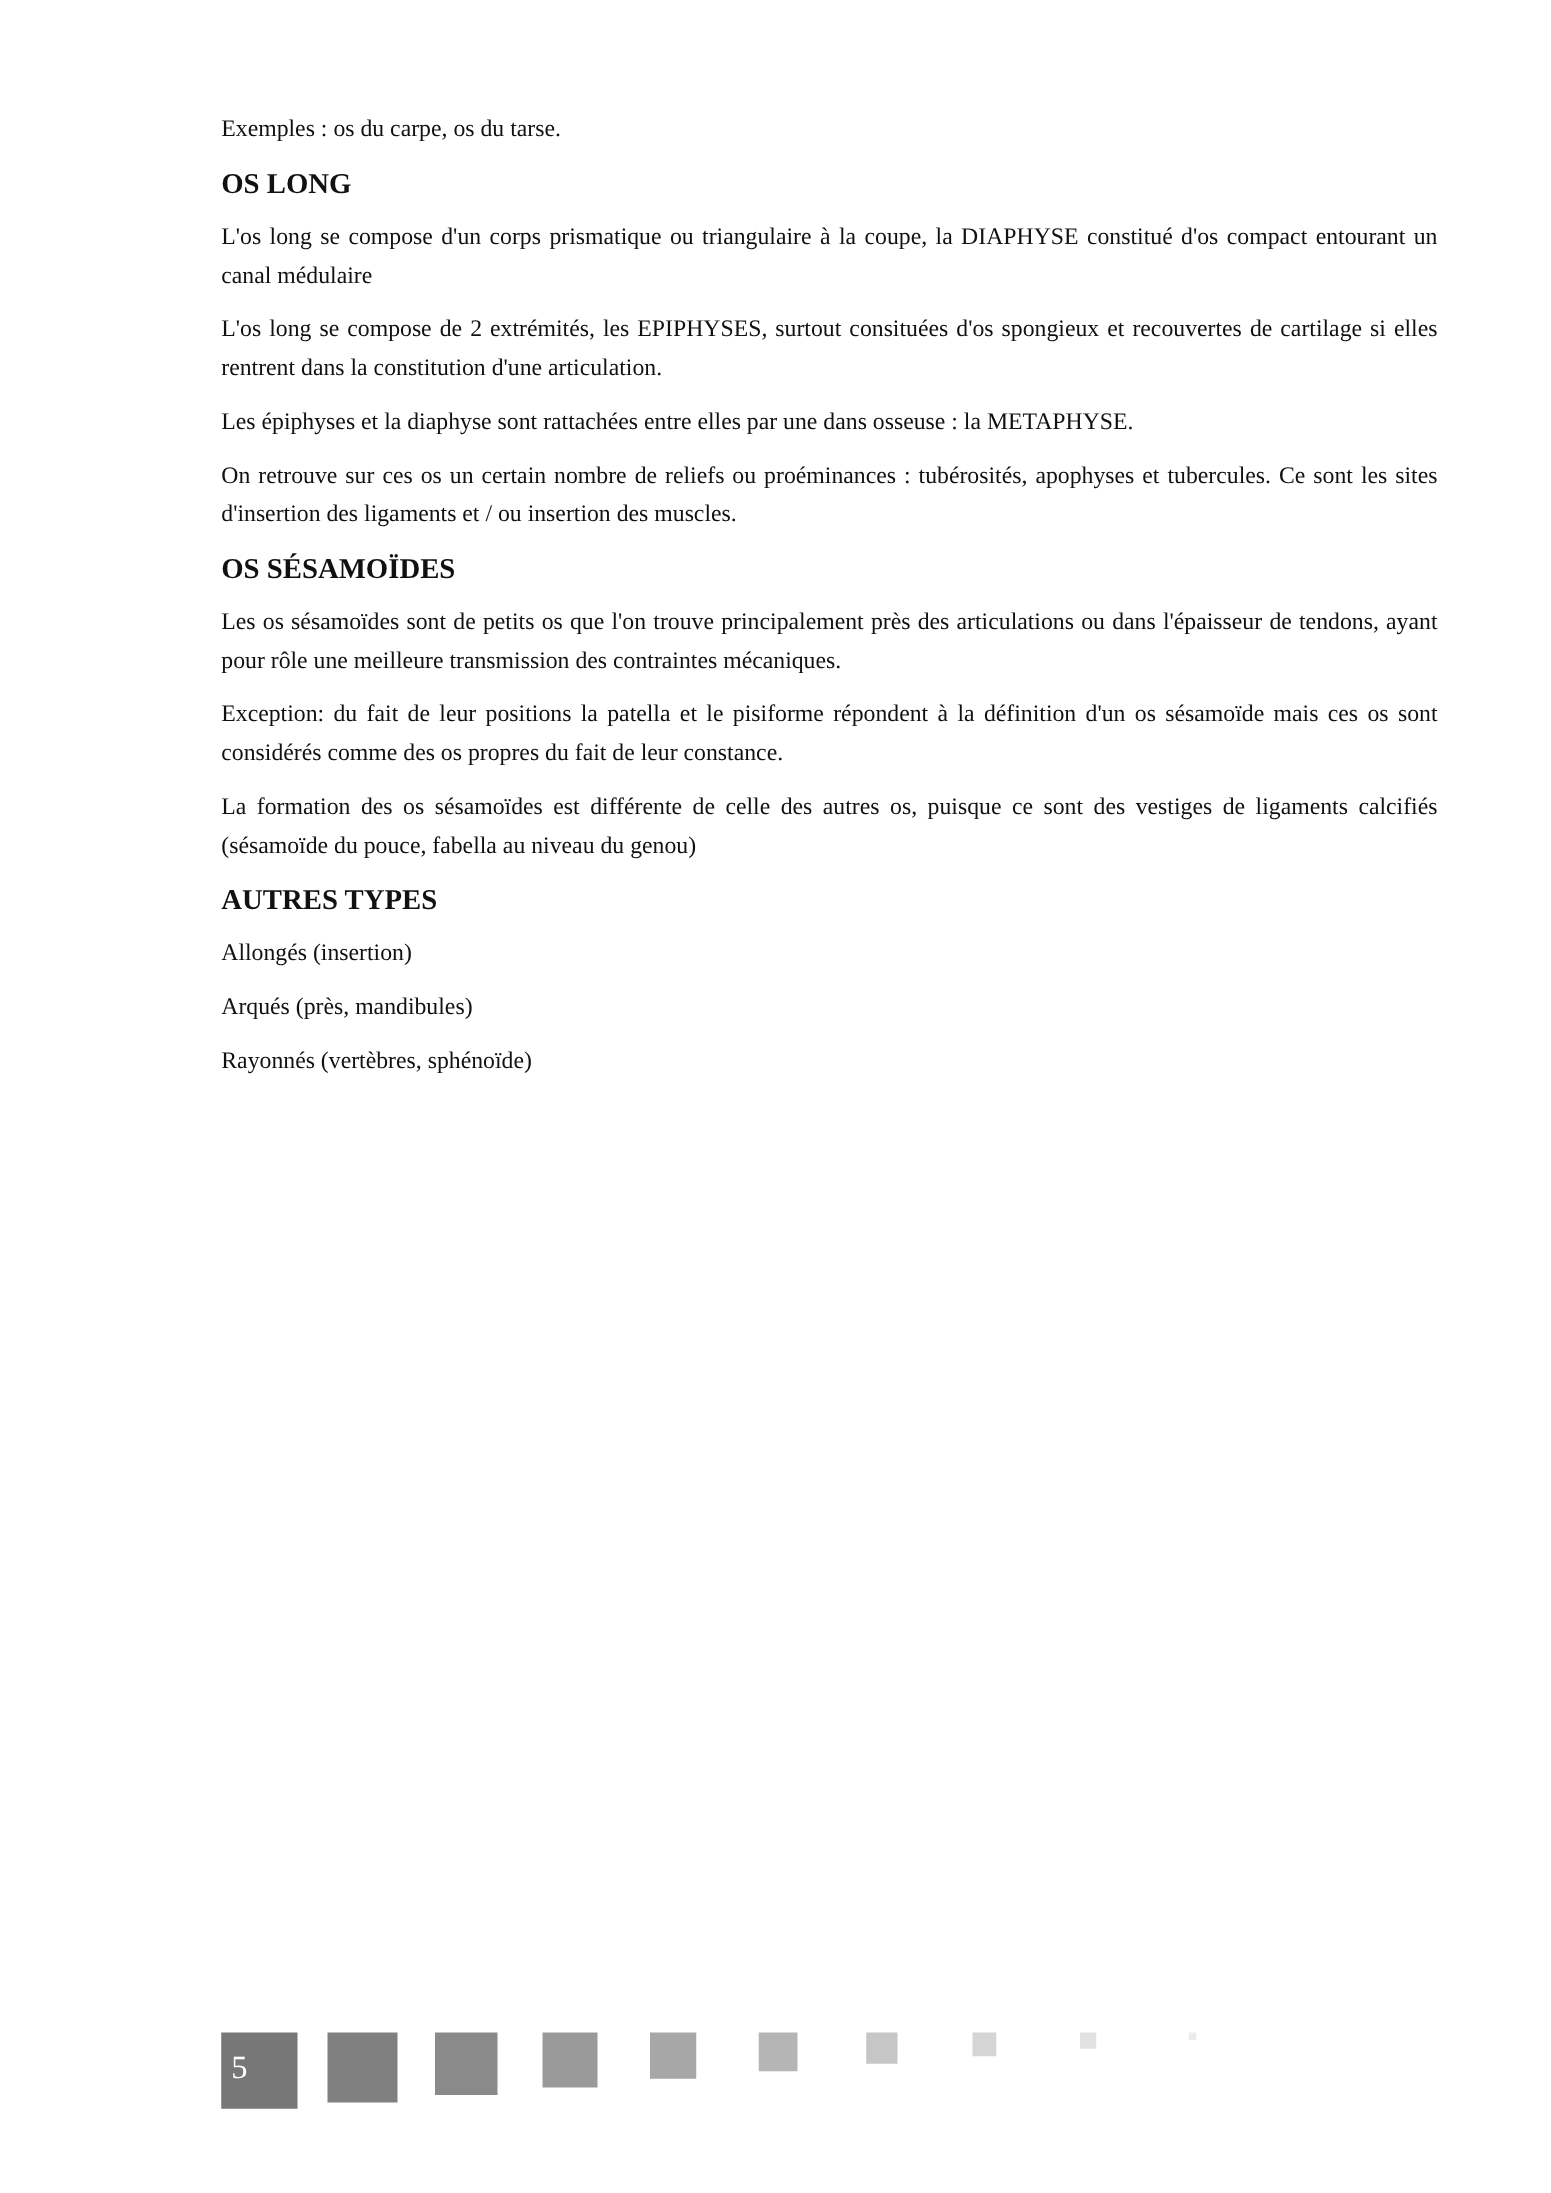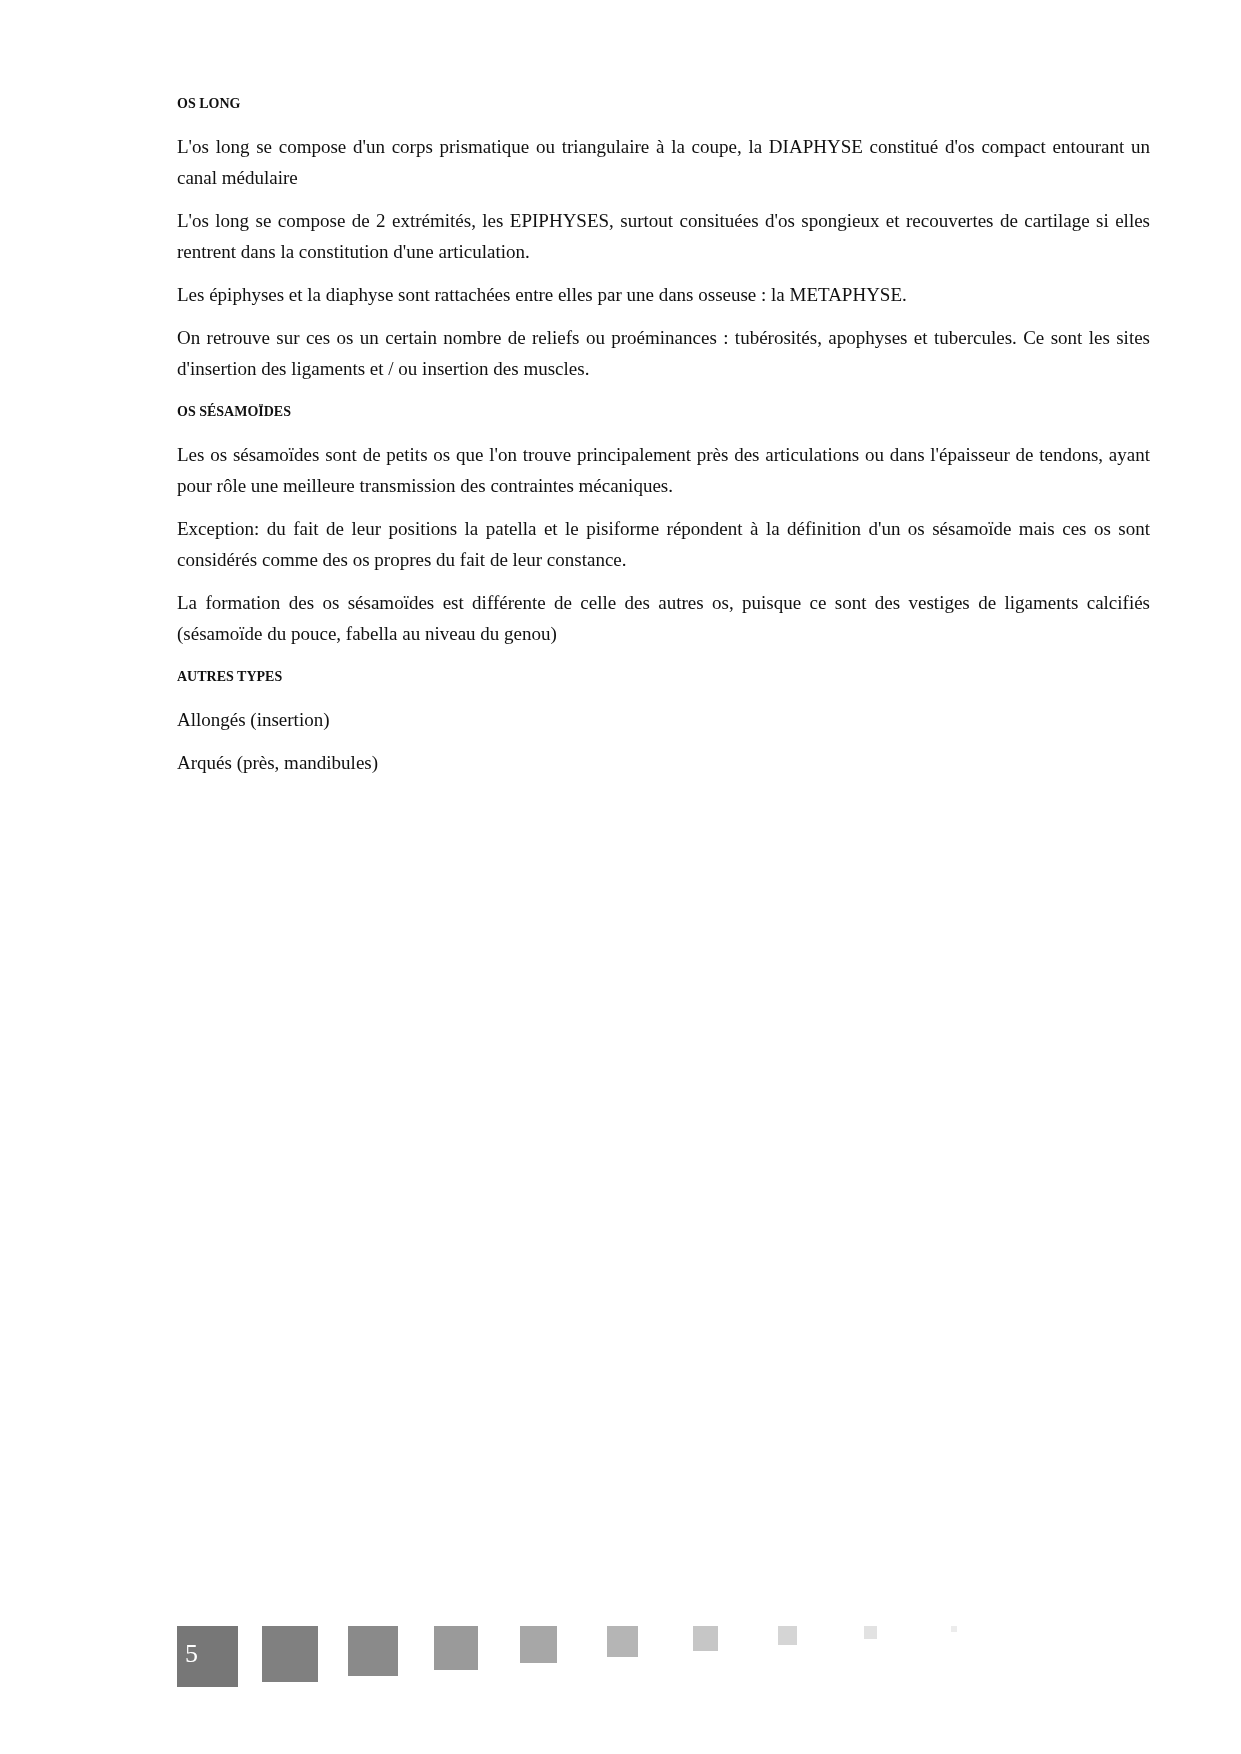--- a/index.html
+++ b/index.html
@@ -3,45 +3,47 @@
   <meta charset="utf-8">
   <style>
     html, body { margin: 0; padding: 0; background: #ffffff; }
     body { width: 1241px; height: 1754px; position: relative; overflow: hidden; }
     .page {
       position: absolute; left: 177px; top: 88px; width: 973px;
       font-family: "Liberation Serif", "DejaVu Serif", serif;
       font-size: 19px; line-height: 31px; color: #111111;
     }
     .page p { margin: 0 0 12px 0; text-align: justify; }
-    .page h3 { margin: 0 0 12px 0; font-size: 14px; line-height: 31px; font-weight: bold; }
+    .page h3 { margin: 0 0 12px 0; font-size: 23px; line-height: 31px; font-weight: bold; }
     .footer { position: absolute; left: 0; top: 0; width: 1241px; height: 1754px; pointer-events: none; }
     .sq { position: absolute; }
     .pagenum {
       position: absolute; left: 8px; top: 12px;
       font-family: "Liberation Serif", "DejaVu Serif", serif;
       font-size: 26px; color: #ffffff; line-height: 32px;
     }
   </style>
 </head>
 <body>
 
 <div class="page">
+  <p>Exemples : os du carpe, os du tarse.</p>
   <h3>OS LONG</h3>
   <p>L'os long se compose d'un corps prismatique ou triangulaire à la coupe, la DIAPHYSE constitué d'os compact entourant un canal médulaire</p>
   <p>L'os long se compose de 2 extrémités, les EPIPHYSES, surtout consituées d'os spongieux et recouvertes de cartilage si elles rentrent dans la constitution d'une articulation.</p>
   <p>Les épiphyses et la diaphyse sont rattachées entre elles par une dans osseuse : la METAPHYSE.</p>
   <p>On retrouve sur ces os un certain nombre de reliefs ou proéminances : tubérosités, apophyses et tubercules. Ce sont les sites d'insertion des ligaments et / ou insertion des muscles.</p>
   <h3>OS SÉSAMOÏDES</h3>
   <p>Les os sésamoïdes sont de petits os que l'on trouve principalement près des articulations ou dans l'épaisseur de tendons, ayant pour rôle une meilleure transmission des contraintes mécaniques.</p>
   <p>Exception: du fait de leur positions la patella et le pisiforme répondent à la définition d'un os sésamoïde mais ces os sont considérés comme des os propres du fait de leur constance.</p>
   <p>La formation des os sésamoïdes est différente de celle des autres os, puisque ce sont des vestiges de ligaments calcifiés (sésamoïde du pouce, fabella au niveau du genou)</p>
   <h3>AUTRES TYPES</h3>
   <p>Allongés (insertion)</p>
   <p>Arqués (près, mandibules)</p>
+  <p>Rayonnés (vertèbres, sphénoïde)</p>
 </div>
 
 <div class="footer">
   <div class="sq" style="left: 177px; top: 1626px; width: 61px; height: 61px; background: rgb(119, 119, 119);">
     <span class="pagenum">5</span>
   </div>
   <div class="sq" style="left: 262px; top: 1626px; width: 56px; height: 56px; background: rgb(128, 128, 128);"></div>
   <div class="sq" style="left: 348px; top: 1626px; width: 50px; height: 50px; background: rgb(138, 138, 138);"></div>
   <div class="sq" style="left: 434px; top: 1626px; width: 44px; height: 44px; background: rgb(154, 154, 154);"></div>
   <div class="sq" style="left: 520px; top: 1626px; width: 37px; height: 37px; background: rgb(167, 167, 167);"></div>

